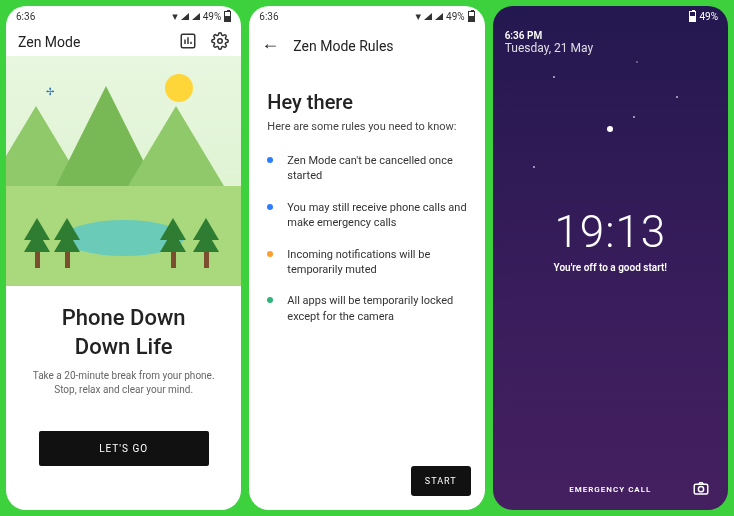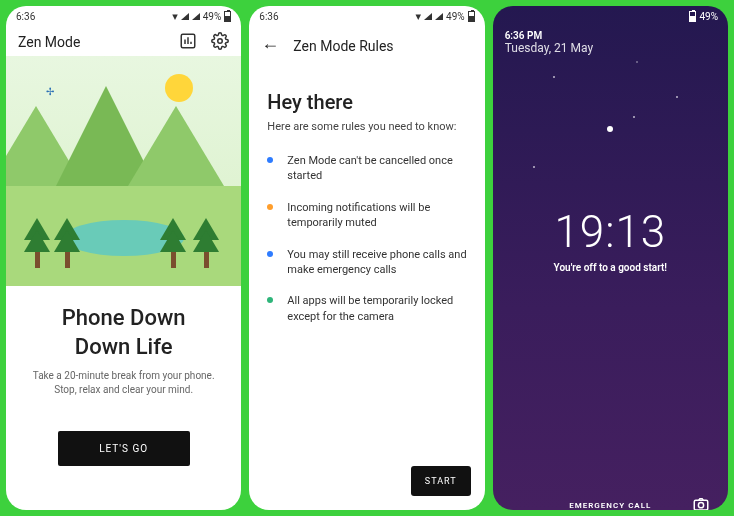--- a/index.html
+++ b/index.html
@@ -50,21 +50,21 @@
   .tree { position:absolute; bottom:18px; }
   .tree .trunk { width:5px; height:16px; background:#7a4e2e; margin:0 auto; }
   .tree .lv { width:0;height:0;border-left:13px solid transparent;border-right:13px solid transparent;border-bottom:22px solid #2e7d32; margin-top:-10px; }
   .t1{left:18px;} .t2{left:48px;} .t3{right:22px;} .t4{right:55px;}
   .bird { position:absolute; top:30px; left:40px; font-size:10px; color:#2a6fb5; }
 
   .hcopy { text-align:center; padding: 18px 24px 18px; }
   .hcopy h1 { font-size:22px; font-weight:500; color:#222; line-height:1.3; }
   .hcopy p { font-size:10px; color:#666; margin-top:8px; line-height:1.4; }
   .cta { margin: 34px auto 0; background:#111; color:#fff; font-size:10px; letter-spacing:1px;
-    padding:12px 0; width:132px; text-align:center; border-radius:2px; }
+    padding:12px 0; width:170px; text-align:center; border-radius:2px; }
 
   
   .back { font-size:18px; margin-right:14px; }
   .rules { padding: 30px 18px 0; }
   .rules h2 { font-size:20px; font-weight:500; color:#222; }
   .rules .sub { font-size:11px; color:#444; margin-top:6px; }
   .rlist { margin-top:20px; }
   .ritem { display:flex; gap:14px; margin-bottom:16px; font-size:11px; color:#333; line-height:1.4; }
   .dot { width:6px; height:6px; border-radius:50%; margin-top:4px; flex-shrink:0; }
   .startbtn { position:absolute; right:14px; bottom:14px; background:#111; color:#fff;
@@ -74,21 +74,21 @@
   .lockhead { padding: 4px 12px; color:#fff; font-size:10px; }
   .lockhead .date { font-size:12px; opacity:.85; }
   .stars { position:absolute; inset:0; }
   .star { position:absolute; width:2px; height:2px; background:#fff; border-radius:50%; opacity:.7; }
   .s1{top:70px;left:60px;} .s2{top:110px;left:140px;} .s3{top:90px;right:50px;}
   .s4{top:160px;left:40px;} .s5{top:55px;right:90px;opacity:.4;}
   .moon{position:absolute;top:120px;left:50%;transform:translateX(-50%);width:6px;height:6px;background:#fff;border-radius:50%;}
   .timer { position:absolute; top:200px; left:0; right:0; text-align:center; color:#fff; }
   .timer .big { font-size:44px; font-weight:300; letter-spacing:1px; }
   .timer .msg { font-size:10px; margin-top:4px; font-weight:600; }
-  .lockbar { position:absolute; bottom:0; left:0; right:0; display:flex; align-items:center; justify-content:center; color:#fff; }
+  .lockbar { position:absolute; bottom:16px; left:0; right:0; display:flex; align-items:center; justify-content:center; color:#fff; }
   .emg { font-size:8px; letter-spacing:1px; font-weight:600; }
   .cam { position:absolute; right:18px; }
 </style>
 </head>
 <body>
 
 <div class="phone">
   <div class="status">
     <span>6:36</span>
     <span class="right">
@@ -175,26 +175,26 @@
   </div>
   <div class="rules">
     <h2>Hey there</h2>
     <div class="sub">Here are some rules you need to know:</div>
     <div class="rlist" id="rlist">
         <div class="ritem">
           <div class="dot" style="background: rgb(46, 124, 255);"></div>
           <div>Zen Mode can't be cancelled once started</div>
         </div>
         <div class="ritem">
+          <div class="dot" style="background: rgb(46, 124, 255);"></div>
+          <div>You may still receive phone calls and make emergency calls</div>
+        </div>
+        <div class="ritem">
           <div class="dot" style="background: rgb(255, 158, 44);"></div>
           <div>Incoming notifications will be temporarily muted</div>
-        </div>
-        <div class="ritem">
-          <div class="dot" style="background: rgb(46, 124, 255);"></div>
-          <div>You may still receive phone calls and make emergency calls</div>
         </div>
         <div class="ritem">
           <div class="dot" style="background: rgb(47, 181, 122);"></div>
           <div>All apps will be temporarily locked except for the camera</div>
         </div>
       </div>
   </div>
   <div class="startbtn">START</div>
 </div>
 

